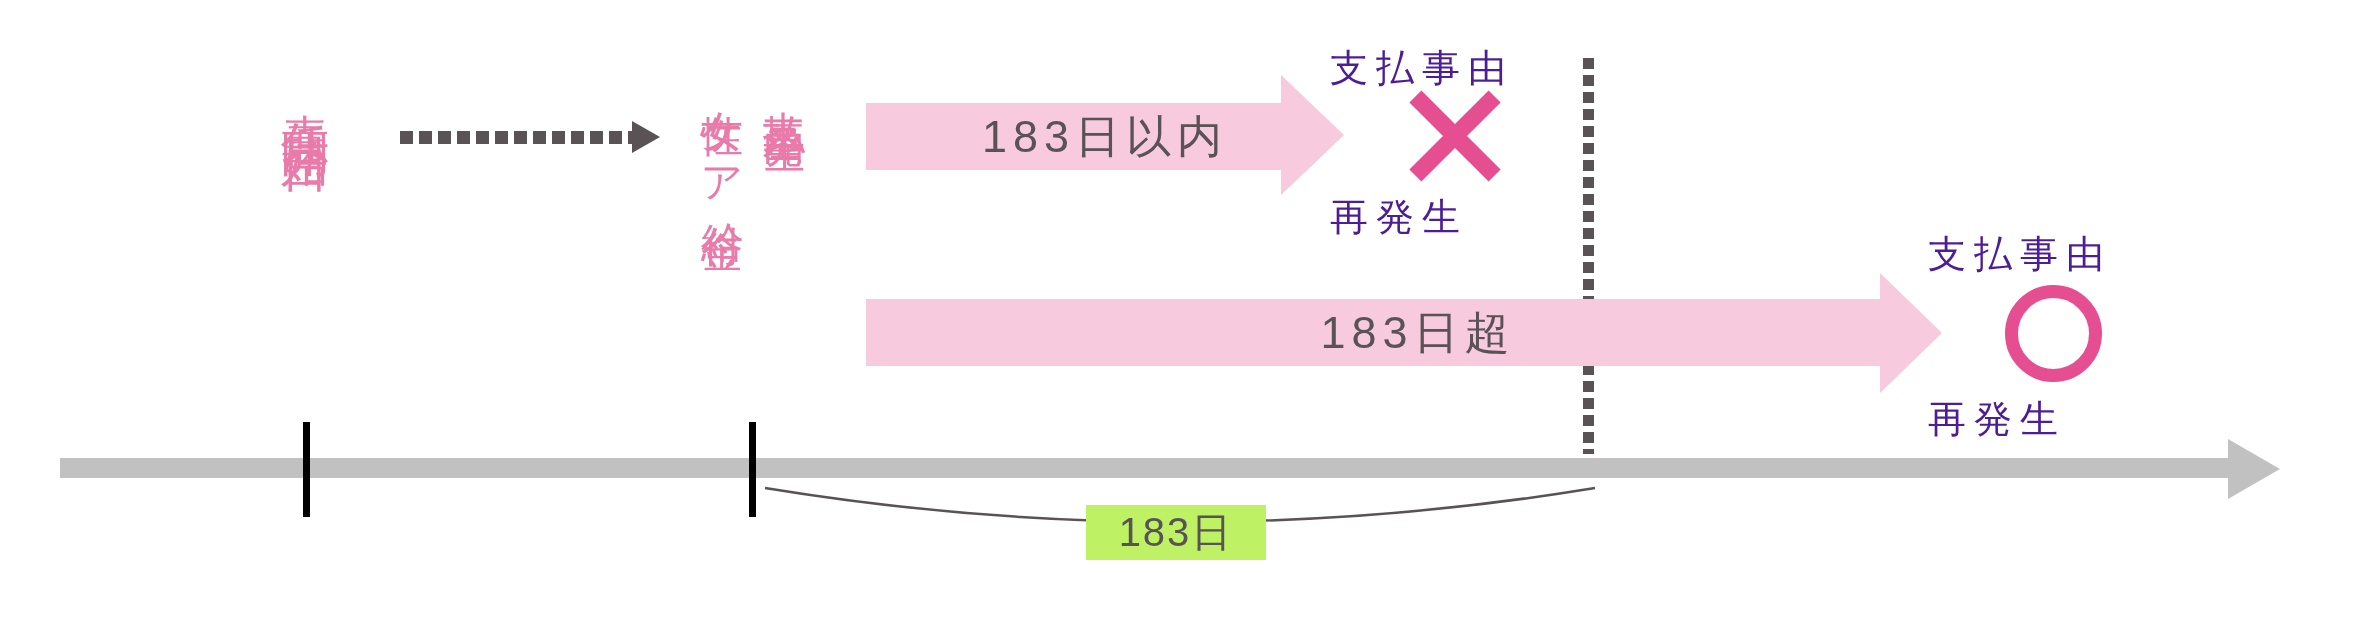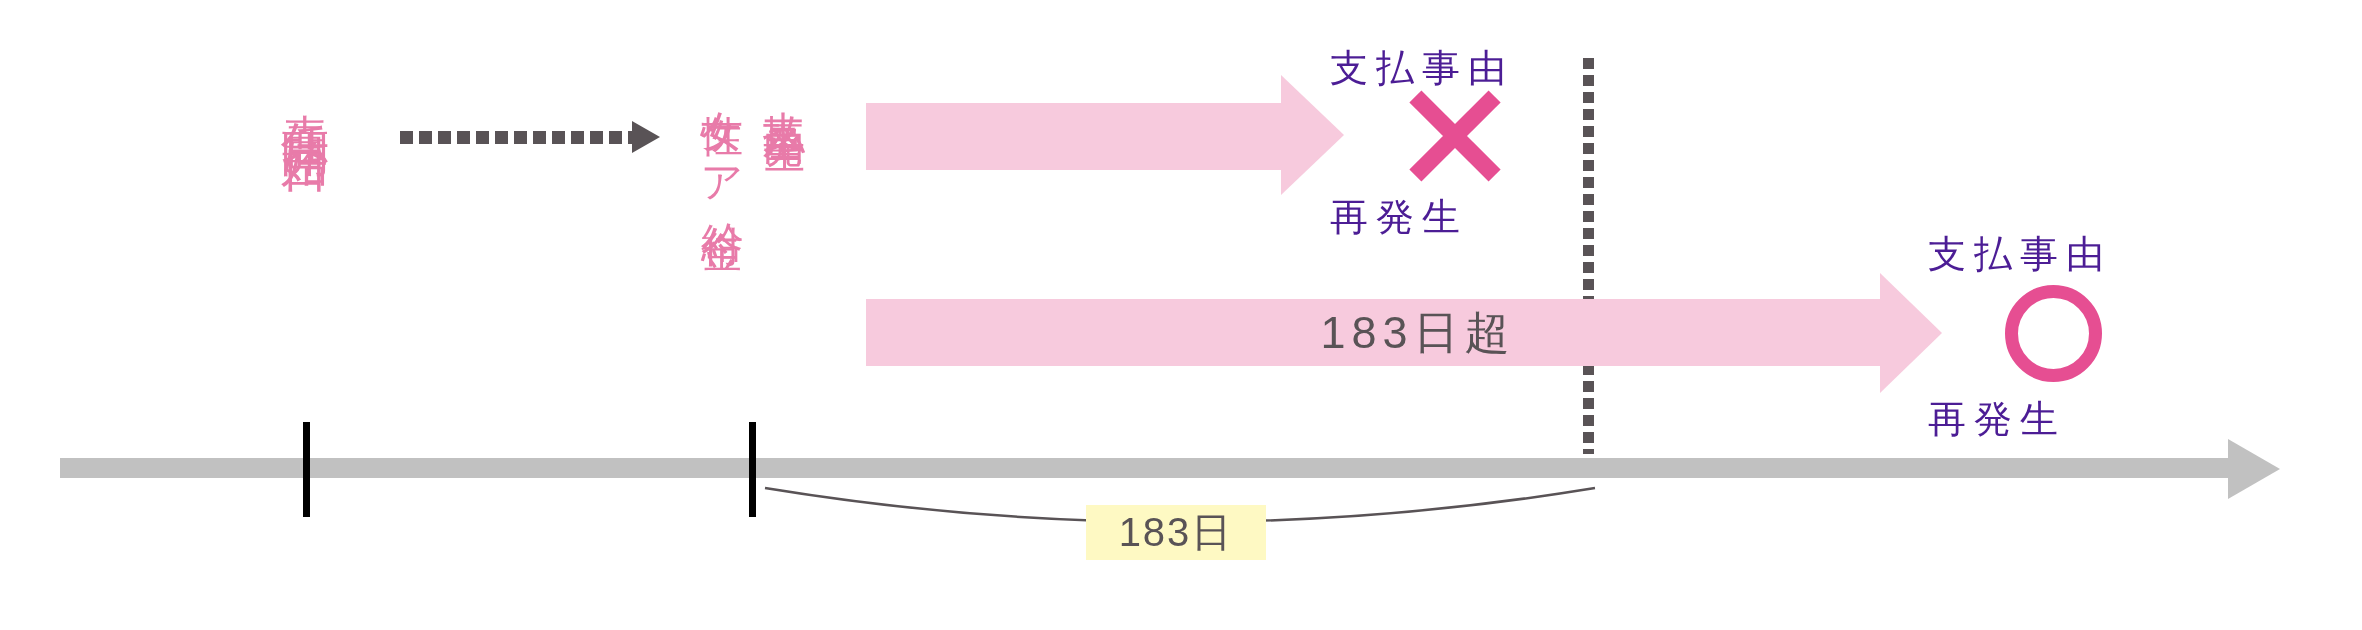--- a/index.html
+++ b/index.html
@@ -80,39 +80,40 @@
     border-left:52px solid #c1c1c1;
   }
   .tick{position:absolute;width:7px;height:95px;background:#000;top:422px;}
   .tick.t-start{left:303px;}
   .tick.t-event{left:749px;}
 
   
   .brace{position:absolute;left:760px;top:482px;z-index:1;}
   .brace-label{
     position:absolute;left:1086px;top:505px;width:180px;text-align:center;
-    font-size:40px;letter-spacing:2px;color:#595356;background:#fef9c3;z-index:2;
+    font-size:40px;letter-spacing:2px;color:#595356;background:#bef264;z-index:2;
   }
 </style>
 </head>
 <body>
 
 <div class="canvas">
 
   <div class="vtext v-start">責任開始日</div>
   <div class="vtext v-benefit">女性ケア給付金</div>
   <div class="vtext v-event">支払事由発生</div>
 
   <div class="dotted-line"></div>
   <div class="dotted-head"></div>
 
   <div class="dashed-vline"></div>
 
   <div class="arrow-body within"></div>
   <div class="arrow-head within"></div>
+  <div class="arrow-label within">183日以内</div>
 
   <div class="arrow-body over"></div>
   <div class="arrow-head over"></div>
   <div class="arrow-label over">183日超</div>
 
   <div class="outcome-title t1">支払事由</div>
   <div class="cross-icon">
     <span class="x1"></span>
     <span class="x2"></span>
   </div>

